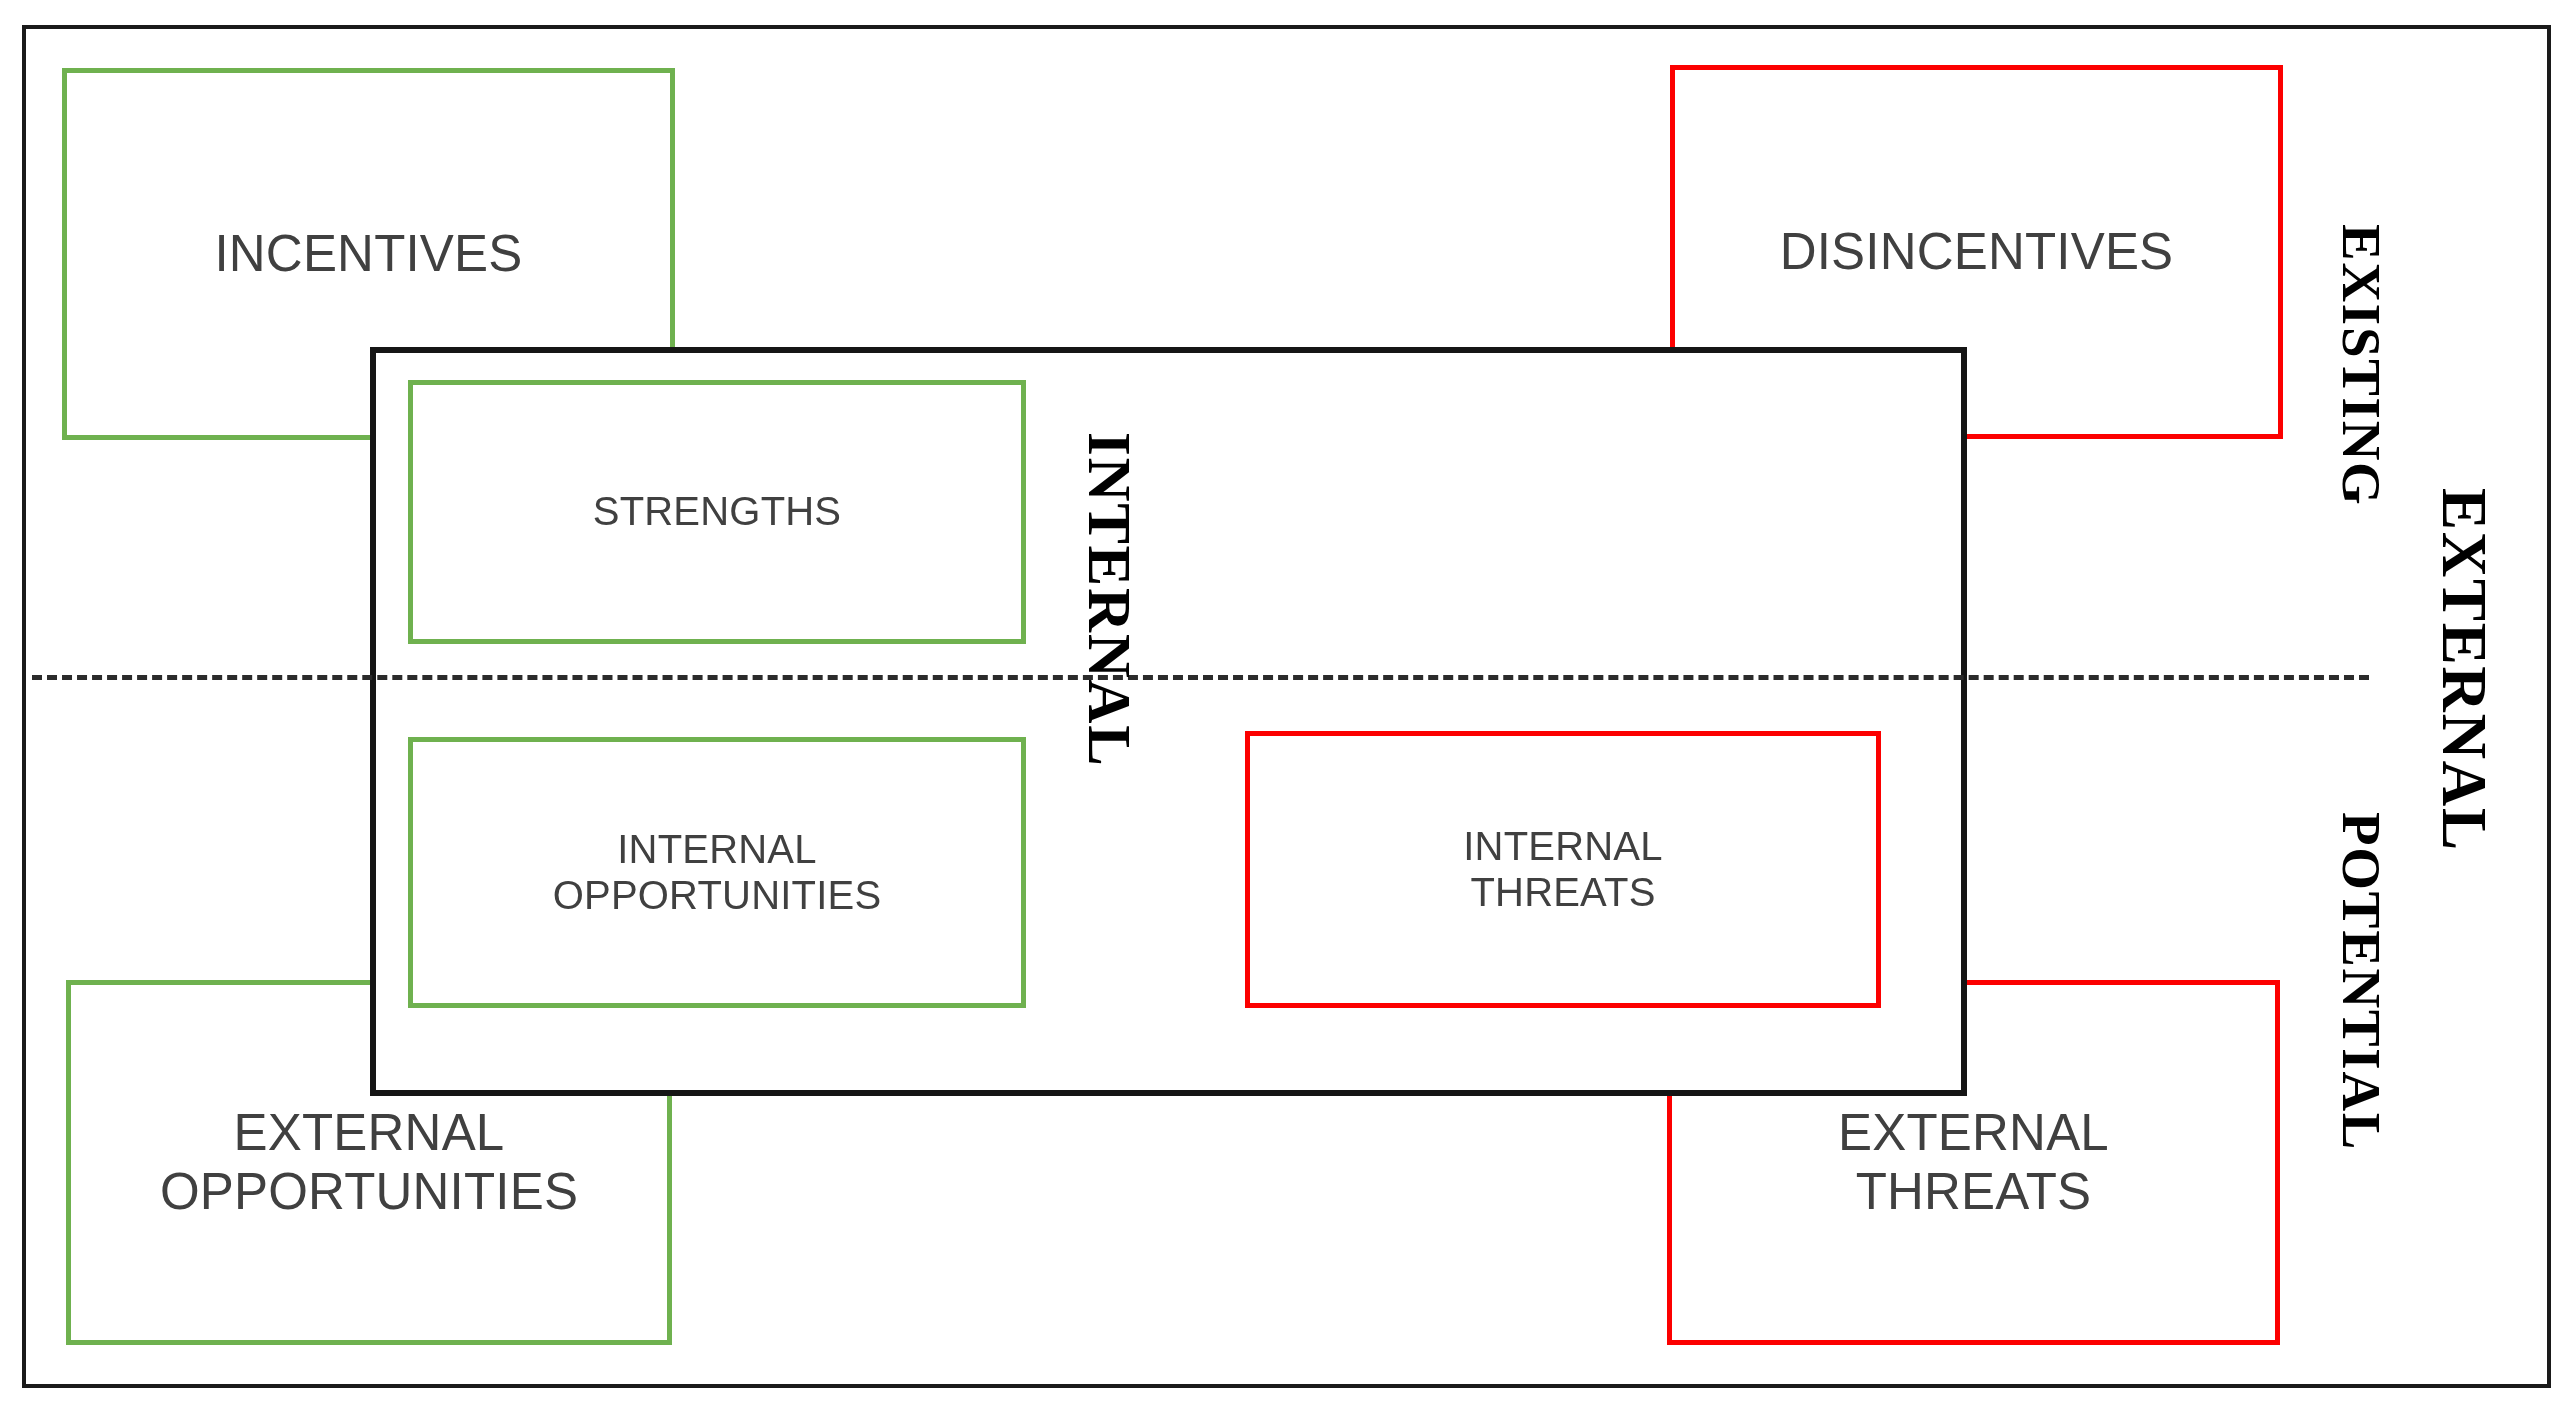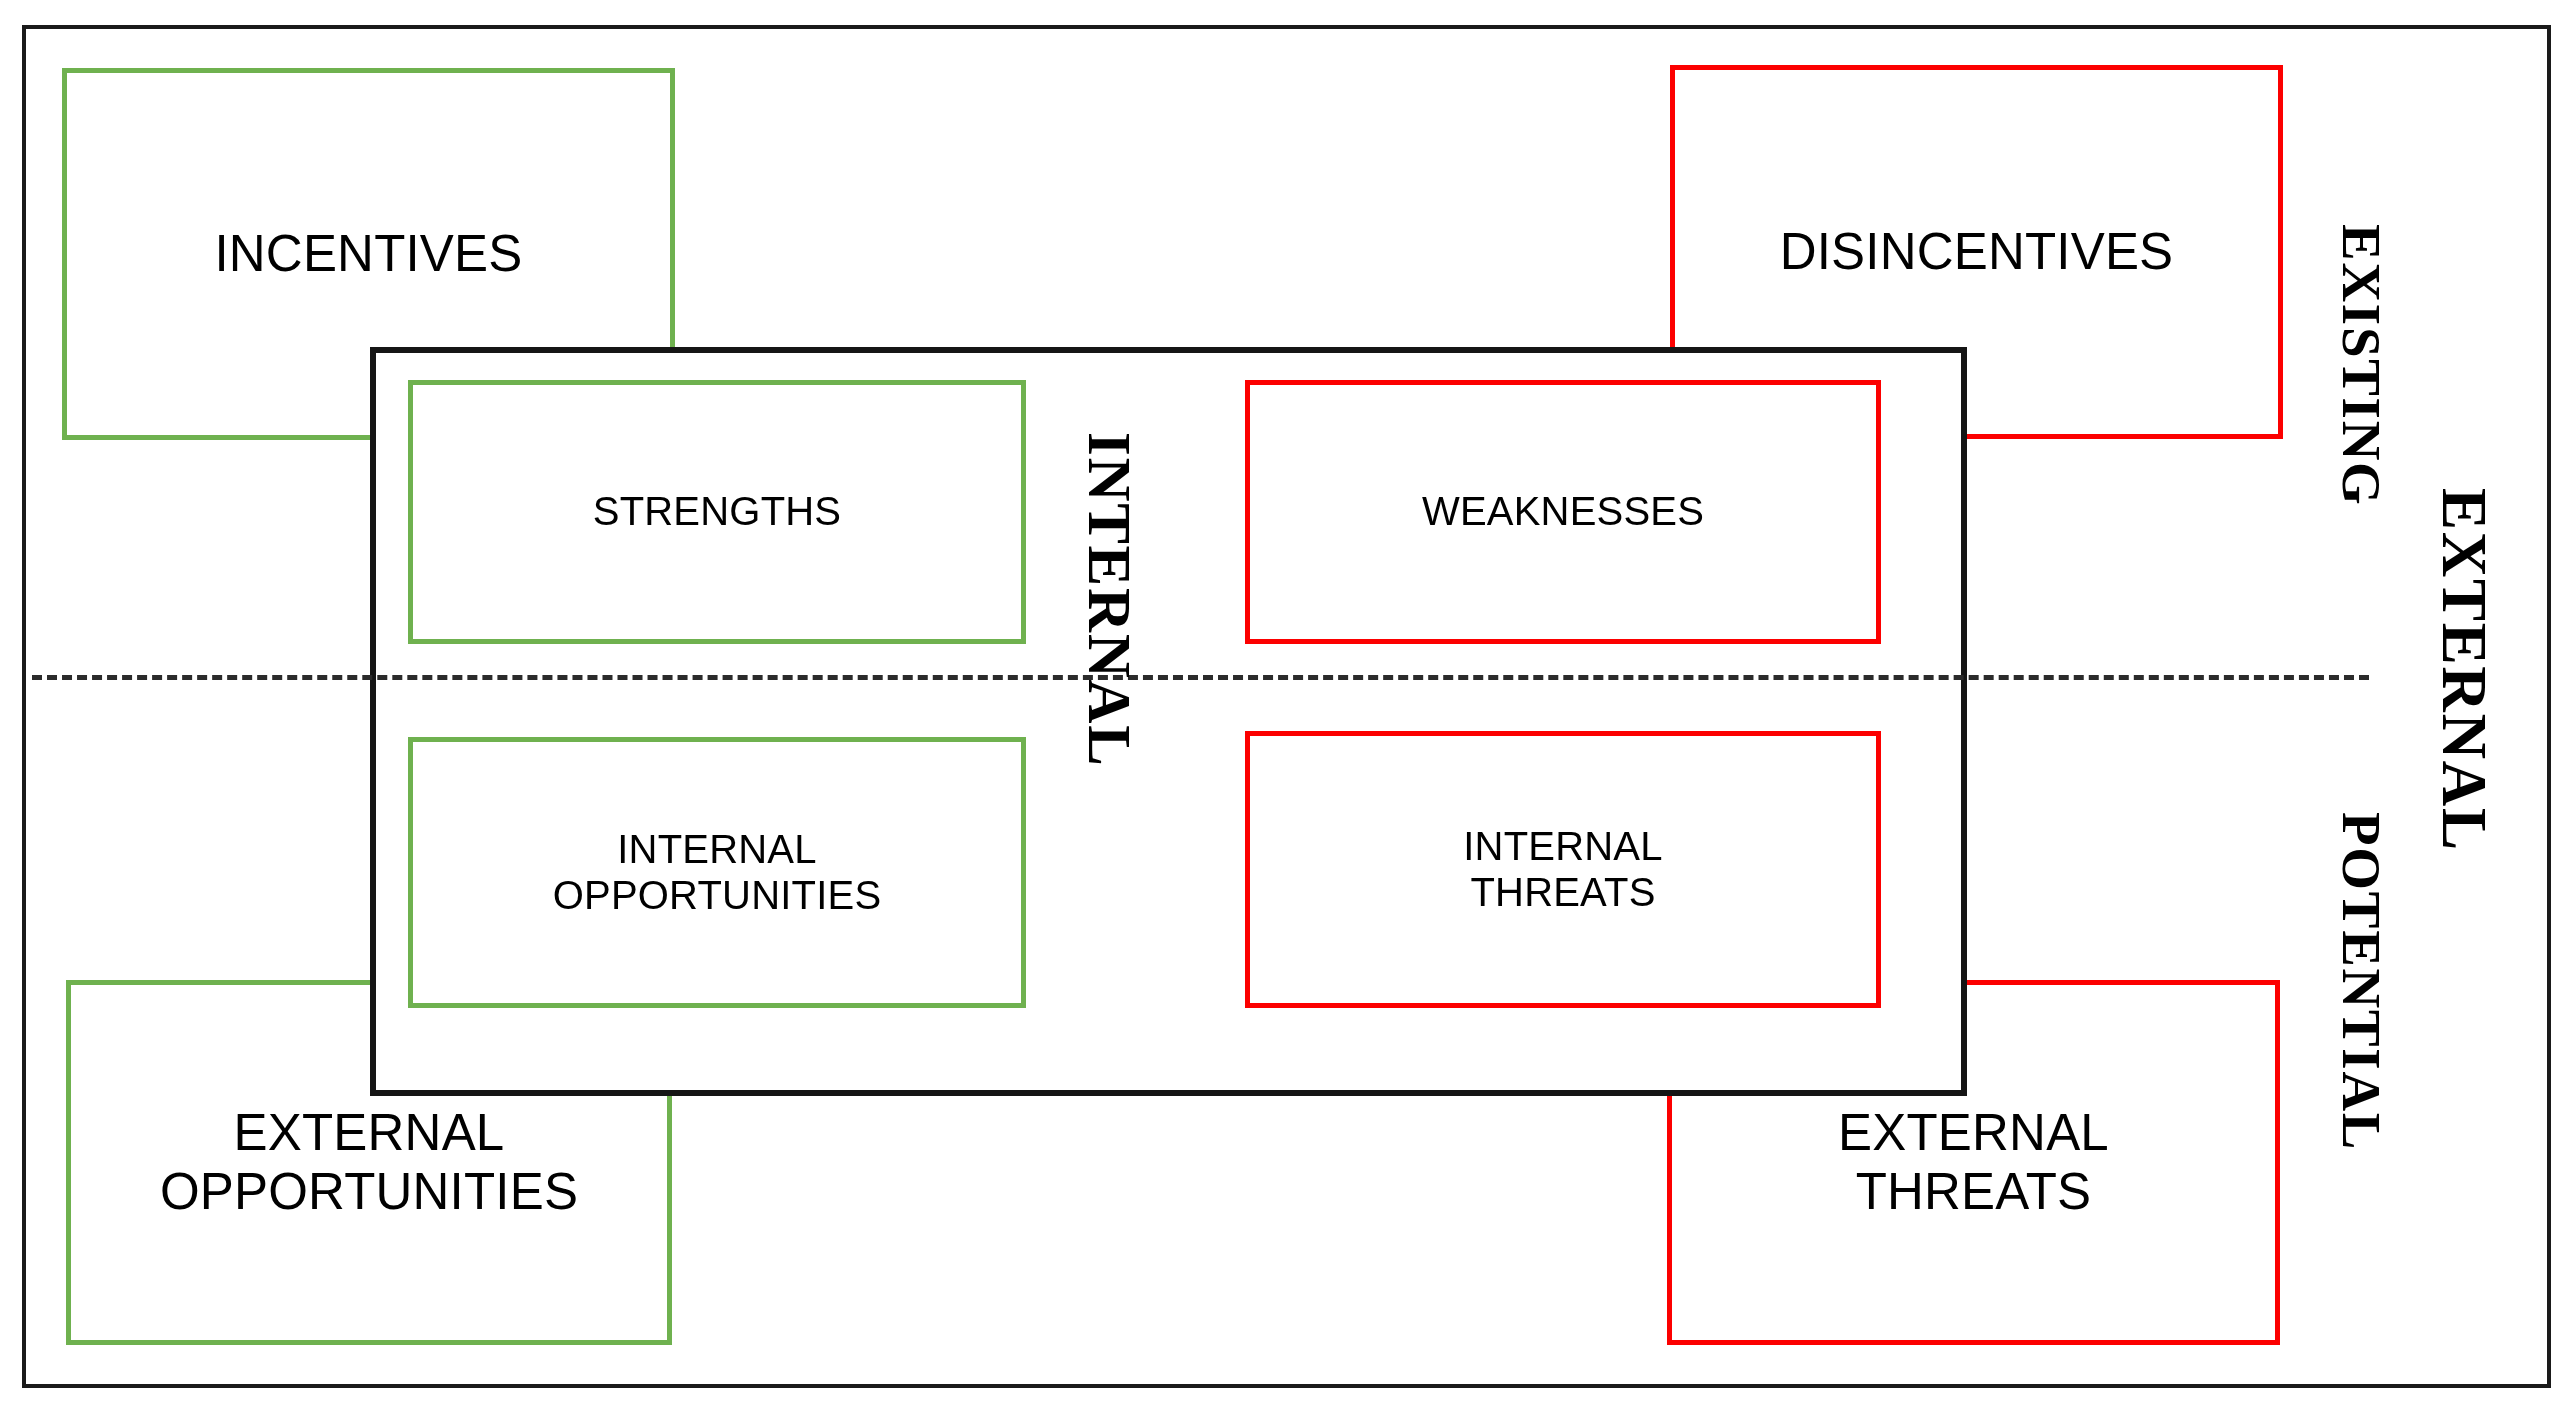--- a/index.html
+++ b/index.html
@@ -38,21 +38,21 @@
     position: absolute;
     box-sizing: border-box;
     display: flex;
     align-items: center;
     justify-content: center;
     background: #ffffff;
     text-align: center;
   }
   .box .label {
     font-family: "Liberation Sans", sans-serif;
-    color: #000000;
+    color: #404040;
     line-height: 1.14;
     white-space: pre-line;
     letter-spacing: 0.2px;
   }
 
   .box.green { border: 5px solid #6FB14F; }
   .box.red   { border: 5px solid #FC0000; }
 
   
   .outer-box .label { font-size: 51px; }
@@ -138,23 +138,20 @@
     <span class="label">EXTERNAL
 THREATS</span>
   </div>
 
   <div class="central-box"></div>
 
   <div class="box inner-box green" id="box-strengths">
     <span class="label">STRENGTHS</span>
   </div>
 
-  <div class="box inner-box red" id="box-weakness">
-    <span class="label">WEAKNESSES</span>
-  </div>
 
   <div class="box inner-box green" id="box-int-opportunities">
     <span class="label">INTERNAL
 OPPORTUNITIES</span>
   </div>
 
   <div class="box inner-box red" id="box-int-threats">
     <span class="label">INTERNAL
 THREATS</span>
   </div>

